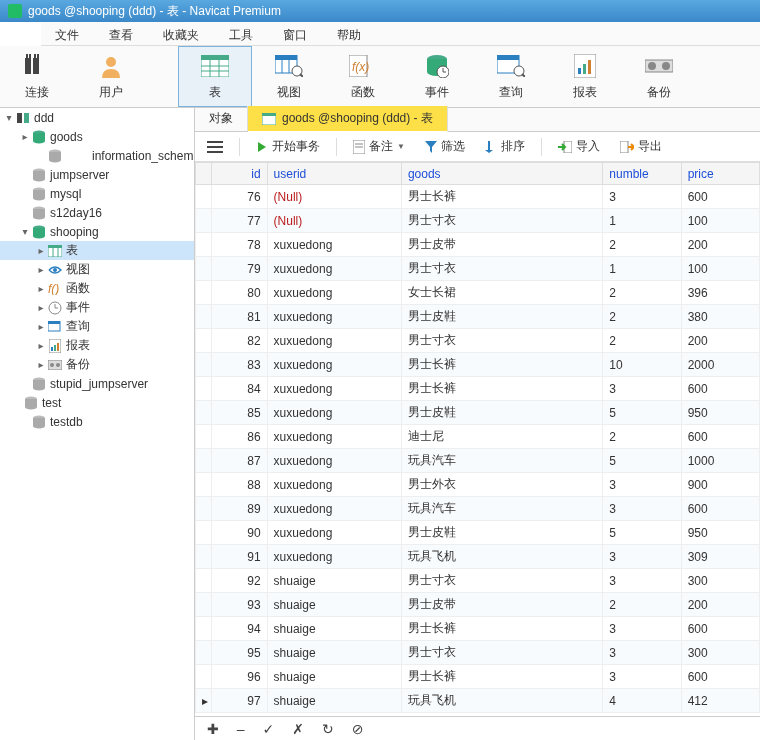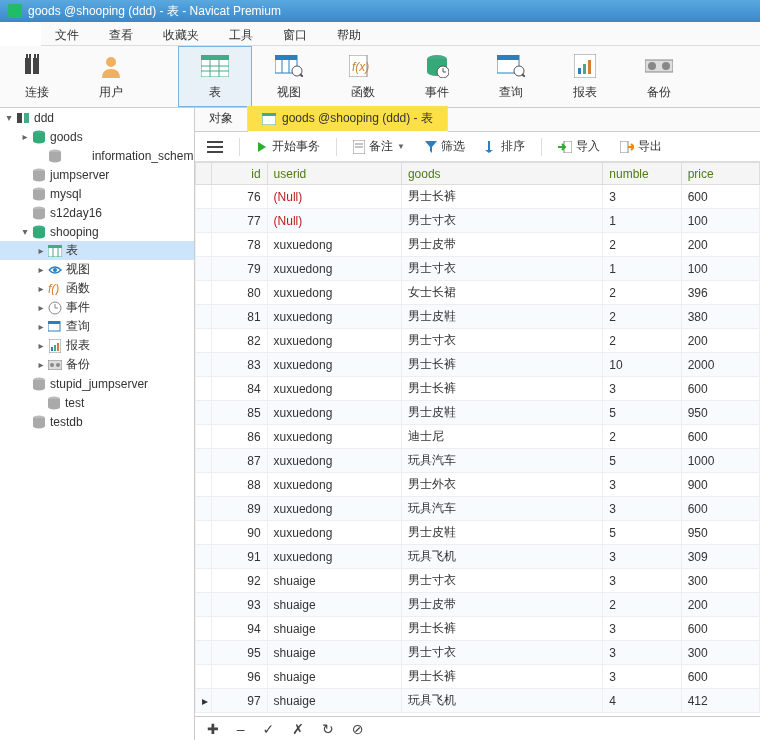--- a/index.html
+++ b/index.html
@@ -21,21 +21,21 @@
 .tree-label { flex: 1; }
 .main { flex: 1; display: flex; flex-direction: column; min-width: 0; }
 .tabs { display: flex; border-bottom: 1px solid #ccc; background: #fafafa; height: 24px; align-items: flex-end; }
 .tab { padding: 4px 14px; border-right: 1px solid #ddd; display: flex; align-items: center; gap: 6px; cursor: pointer; }
 .tab.active { background: #fde047; border-bottom: 1px solid #fff; margin-bottom: -1px; }
 .action-bar { display: flex; align-items: center; gap: 12px; padding: 4px 8px; border-bottom: 1px solid #ddd; height: 30px; }
 .action-item { display: flex; align-items: center; gap: 4px; cursor: pointer; padding: 2px 4px; }
 .divider { width: 1px; height: 18px; background: #ddd; }
 .grid-wrap { flex: 1; overflow: auto; position: relative; }
 .grid { width: 100%; border-collapse: collapse; table-layout: fixed; }
-.grid th { background: #f5f5f5; border: 1px solid #ddd; padding: 3px 6px; text-align: left; font-weight: normal; color: #4d7c0f; height: 22px; }
+.grid th { background: #f5f5f5; border: 1px solid #ddd; padding: 3px 6px; text-align: left; font-weight: normal; color: #1d4ed8; height: 22px; }
 .grid td { border: 1px solid #eee; padding: 3px 6px; height: 22px; white-space: nowrap; overflow: hidden; }
 .grid tr:nth-child(even) td { background: #f8fbfe; }
 .grid .col-id { width: 50px; text-align: right; }
 .grid .col-userid { width: 120px; }
 .grid .col-goods { width: 180px; }
 .grid .col-numble { width: 70px; }
 .grid .col-price { width: 70px; }
 .null-val { color: #b91c1c; }
 .row-cursor { width: 14px; text-align: center; color: #333; }
 .statusbar { border-top: 1px solid #ccc; padding: 4px 8px; display: flex; gap: 10px; height: 24px; align-items: center; }
@@ -315,21 +315,21 @@
       <div class="tree-row" style="padding-left: 20px;">
         <span class="tree-toggle"></span>
         <span class="tree-icon">
           <svg width="14" height="14">
             <ellipse cx="7" cy="3" rx="6" ry="2.5" fill="#bbb"></ellipse>
             <path d="M1 3 L1 11 A6 2.5 0 0 0 13 11 L13 3" fill="#aaa"></path>
           </svg>
         </span>
         <span class="tree-label">stupid_jumpserver</span>
       </div>
-      <div class="tree-row" style="padding-left: 12px; margin-left: 23px;">
+      <div class="tree-row" style="padding-left: 12px;">
         <span class="tree-toggle"></span>
         <span class="tree-icon">
           <svg width="14" height="14">
             <ellipse cx="7" cy="3" rx="6" ry="2.5" fill="#bbb"></ellipse>
             <path d="M1 3 L1 11 A6 2.5 0 0 0 13 11 L13 3" fill="#aaa"></path>
           </svg>
         </span>
         <span class="tree-label">test</span>
       </div>
       <div class="tree-row" style="padding-left: 20px;">

